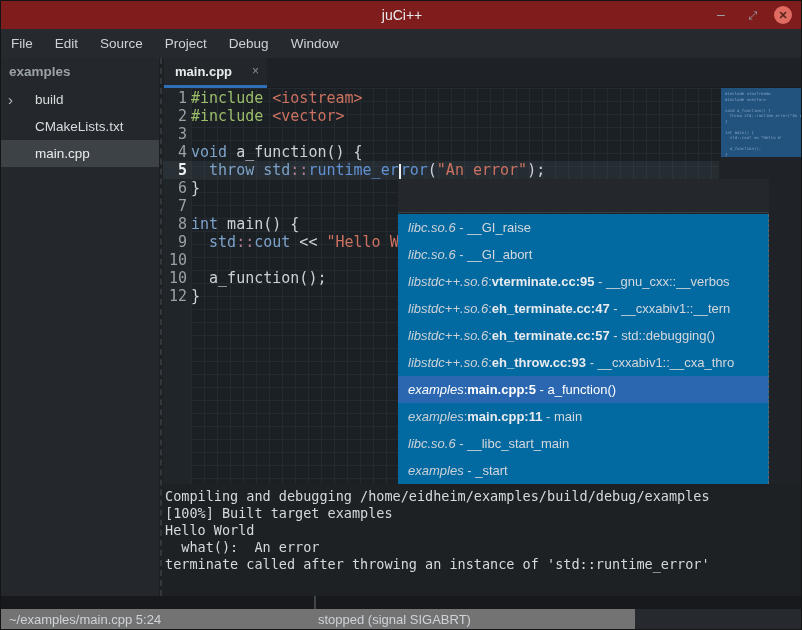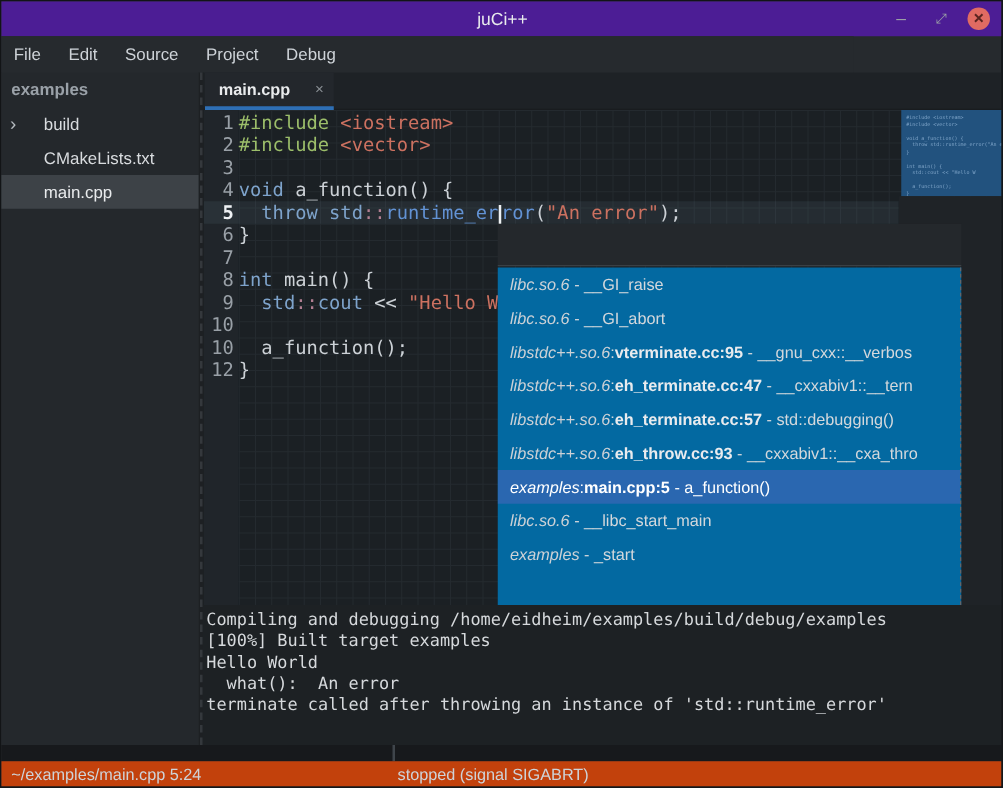--- a/index.html
+++ b/index.html
@@ -1,19 +1,19 @@
 <!DOCTYPE html>
 <html><head>
 <meta charset="utf-8">
 <style>
   html,body{margin:0;padding:0;background:#101214;}
   #window{position:relative;width:802px;height:630px;background:#262a2e;overflow:hidden;
     font-family:"Liberation Sans",sans-serif;box-sizing:border-box;border:1px solid #121416;}
   
-  .titlebar{position:absolute;left:0;top:0;width:802px;height:28px;background:#4c1d95;}
+  .titlebar{position:absolute;left:0;top:0;width:802px;height:28px;background:#7f1d1d;}
   .win-title{position:absolute;left:0;right:0;top:0;height:28px;line-height:28px;text-align:center;
     color:#e9ebed;font-size:14px;}
   .btn-min{position:absolute;right:72px;top:0;height:28px;line-height:26px;color:#9aa0a6;font-size:14px;width:20px;text-align:center;cursor:default;}
   .btn-restore{position:absolute;right:40px;top:0;height:28px;line-height:28px;color:#9aa0a6;font-size:11px;width:20px;text-align:center;}
   .btn-close{position:absolute;right:11px;top:5px;width:18px;height:18px;border-radius:50%;
     background:#e06b62;color:#59241f;font-size:11px;font-weight:bold;line-height:18px;text-align:center;}
   
   .menubar{position:absolute;left:0;top:28px;width:682px;height:29px;background:#262a2e;display:flex;align-items:center;padding-left:10px;box-sizing:border-box;}
   .menu-item{color:#ced3d8;font-size:13.5px;padding:0 11px;height:29px;line-height:29px;}
   .menu-item:first-child{padding-left:0;}
@@ -62,21 +62,21 @@
   .popup-row .loc{font-weight:bold;color:#e9ebee;}
   .popup-row.selected{background:#2a67b0;}
   .popup-row.selected .mod,.popup-row.selected .loc,.popup-row.selected .fn{color:#ffffff;}
   
   .terminal{position:absolute;left:162px;top:483px;width:640px;height:112px;background:#1d2124;overflow:hidden;}
   .term-line{font-family:"DejaVu Sans Mono",monospace;font-size:13.5px;line-height:17px;color:#d6d9dc;white-space:pre;padding-left:2px;}
   .terminal{padding-top:4px;box-sizing:border-box;}
   
   .bottomstrip{position:absolute;left:0;top:595px;width:802px;height:13px;background:#17191c;}
   .strip-handle{position:absolute;left:313px;top:0;width:2px;height:13px;background:#3f454b;}
-  .statusbar{position:absolute;left:0;top:608px;width:802px;height:22px;background:#c2410c;}
+  .statusbar{position:absolute;left:0;top:608px;width:634px;height:22px;background:#737373;}
   .status-left{position:absolute;left:8px;top:0;height:22px;line-height:22px;color:#ced3d8;font-size:13px;}
   .status-right{position:absolute;left:317px;top:0;height:22px;line-height:22px;color:#ced3d8;font-size:13px;}
 </style>
 </head>
 <body>
 
 <div id="window">
 
   <div class="titlebar">
     <div class="win-title">juCi++</div>
@@ -84,20 +84,21 @@
     <div class="btn-restore">⤢</div>
     <div class="btn-close">✕</div>
   </div>
 
   <div class="menubar" id="menubar">
       <span class="menu-item">File</span>
       <span class="menu-item">Edit</span>
       <span class="menu-item">Source</span>
       <span class="menu-item">Project</span>
       <span class="menu-item">Debug</span>
+      <span class="menu-item">Window</span>
     </div>
 
   <div class="sidebar">
     <div class="side-header">examples</div>
     <div id="tree">
         <div class="tree-row">
           <span class="tree-arrow">›</span>
           <span class="tree-label">build</span>
         </div>
         <div class="tree-row">
@@ -143,20 +144,21 @@
   <div class="popup">
     <div class="popup-empty"></div>
     <div class="popup-list" id="popup-list">
         <div class="popup-row"><span class="mod">libc.so.6</span><span class="fn"> - </span><span class="fn">__GI_raise</span></div>
         <div class="popup-row"><span class="mod">libc.so.6</span><span class="fn"> - </span><span class="fn">__GI_abort</span></div>
         <div class="popup-row"><span class="mod">libstdc++.so.6</span><span class="fn">:</span><span class="loc">vterminate.cc:95</span><span class="fn"> - </span><span class="fn">__gnu_cxx::__verbos</span></div>
         <div class="popup-row"><span class="mod">libstdc++.so.6</span><span class="fn">:</span><span class="loc">eh_terminate.cc:47</span><span class="fn"> - </span><span class="fn">__cxxabiv1::__tern</span></div>
         <div class="popup-row"><span class="mod">libstdc++.so.6</span><span class="fn">:</span><span class="loc">eh_terminate.cc:57</span><span class="fn"> - </span><span class="fn">std::debugging()</span></div>
         <div class="popup-row"><span class="mod">libstdc++.so.6</span><span class="fn">:</span><span class="loc">eh_throw.cc:93</span><span class="fn"> - </span><span class="fn">__cxxabiv1::__cxa_thro</span></div>
         <div class="popup-row selected"><span class="mod">examples</span><span class="fn">:</span><span class="loc">main.cpp:5</span><span class="fn"> - </span><span class="fn">a_function()</span></div>
+        <div class="popup-row"><span class="mod">examples</span><span class="fn">:</span><span class="loc">main.cpp:11</span><span class="fn"> - </span><span class="fn">main</span></div>
         <div class="popup-row"><span class="mod">libc.so.6</span><span class="fn"> - </span><span class="fn">__libc_start_main</span></div>
         <div class="popup-row"><span class="mod">examples</span><span class="fn"> - </span><span class="fn">_start</span></div>
       </div>
   </div>
 
   <div class="terminal" id="terminal">
       <div class="term-line">Compiling and debugging /home/eidheim/examples/build/debug/examples</div>
       <div class="term-line">[100%] Built target examples</div>
       <div class="term-line">Hello World</div>
       <div class="term-line">  what():  An error</div>

